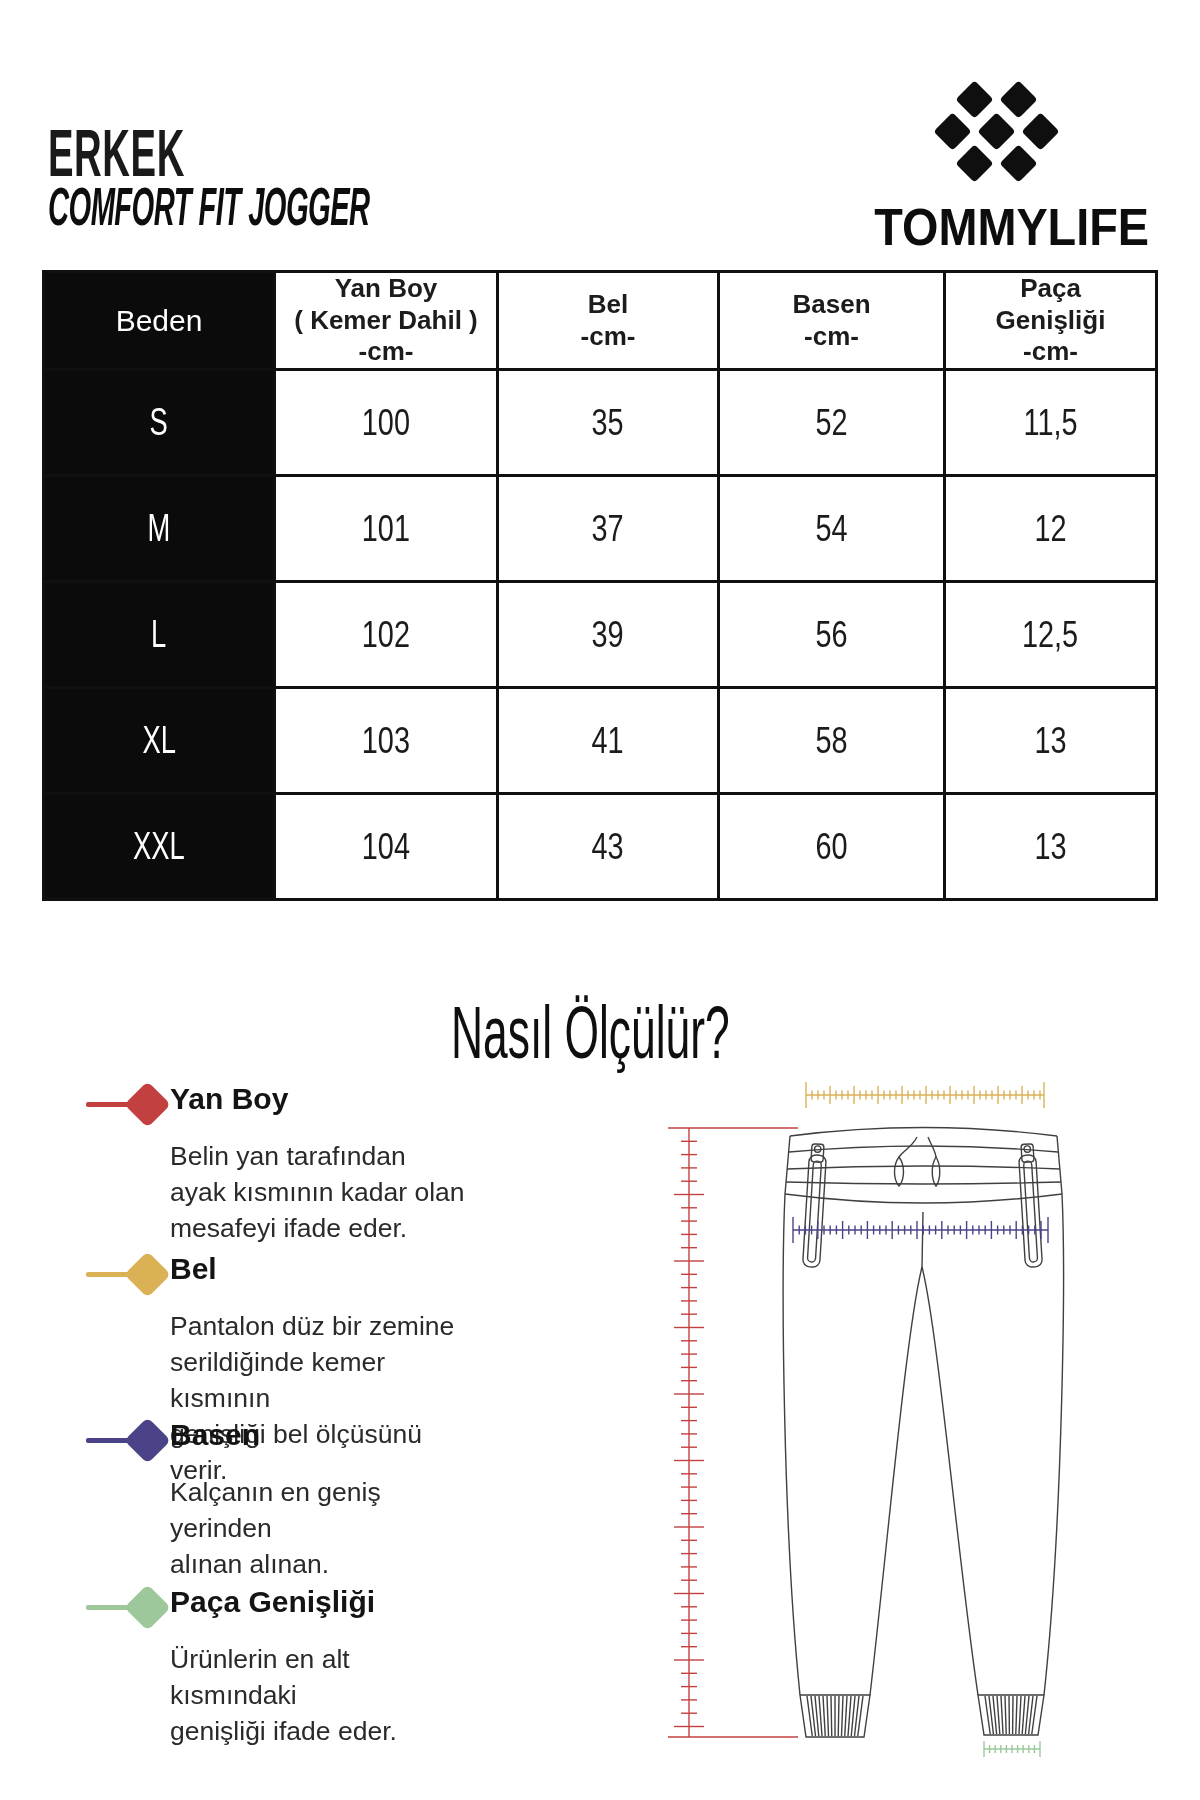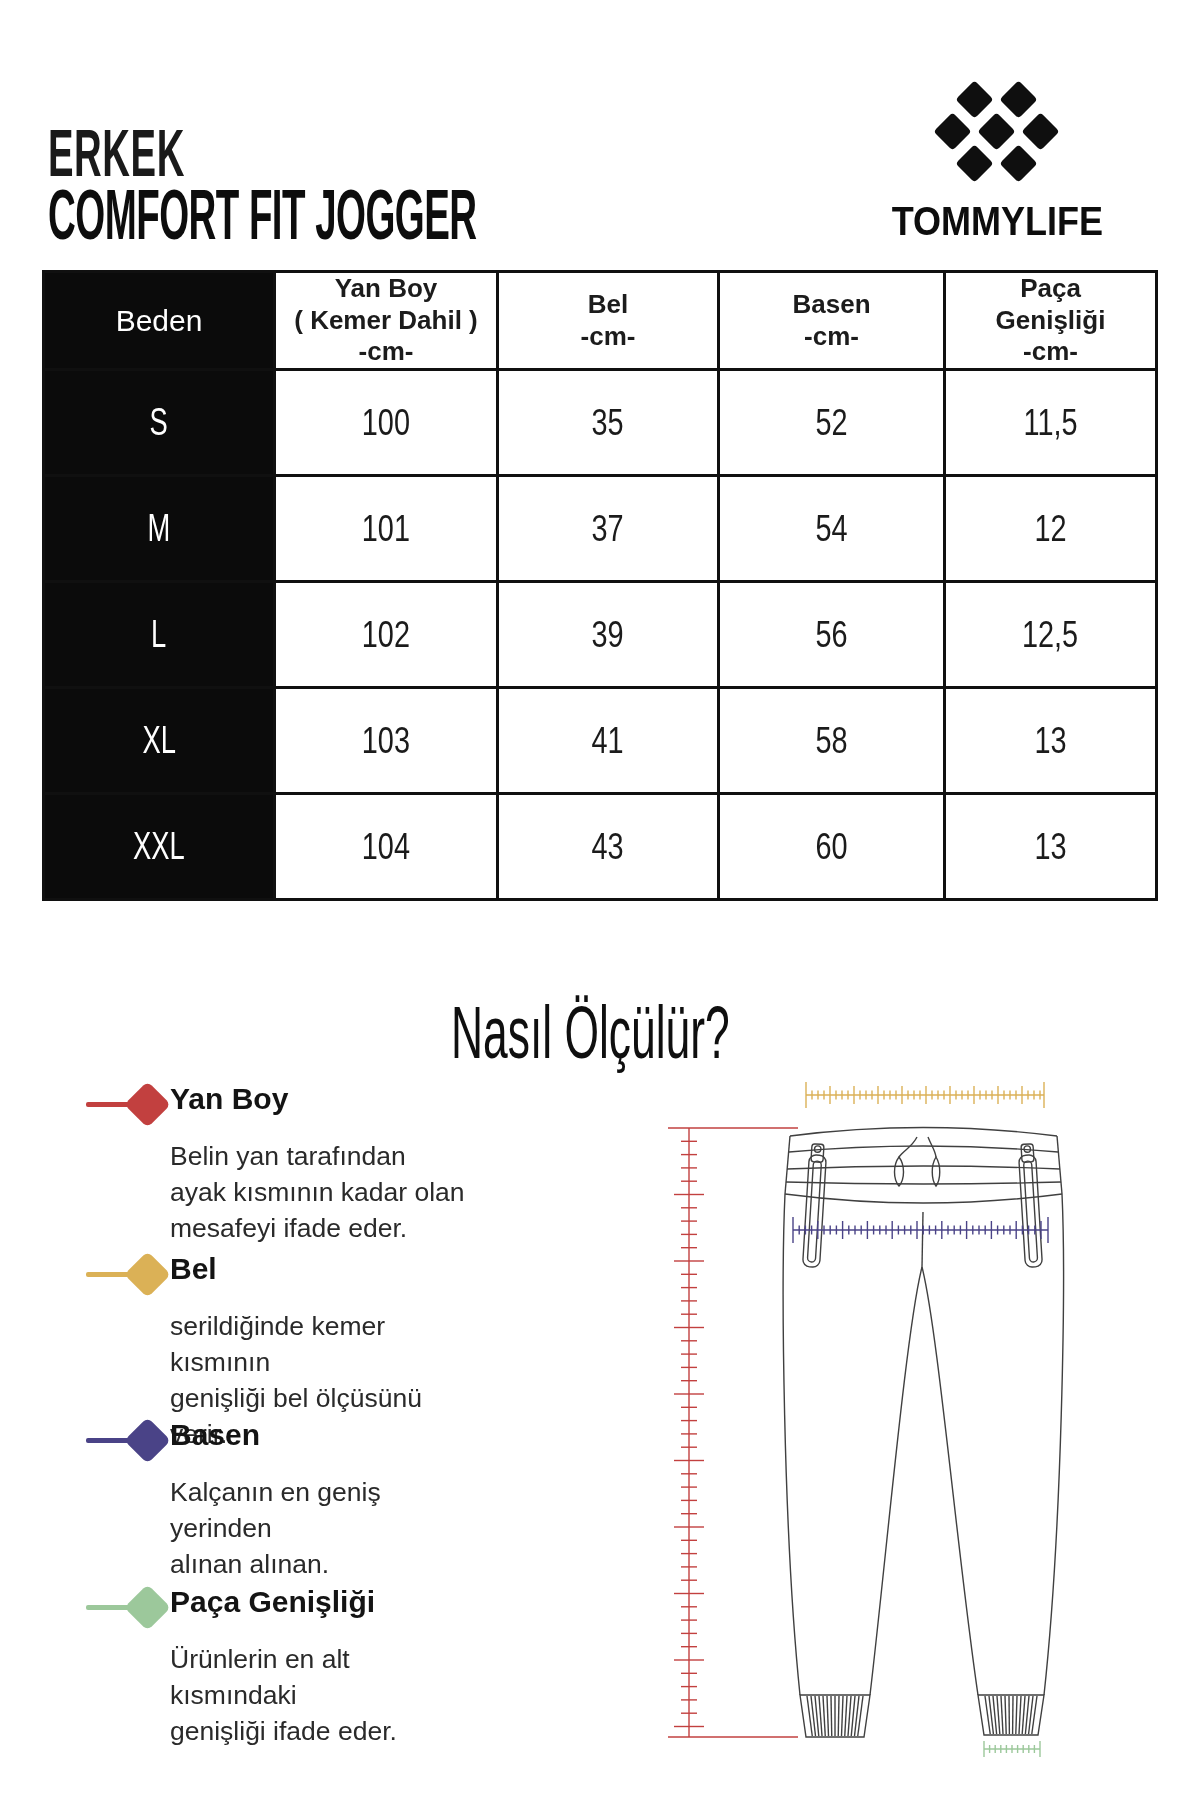--- a/index.html
+++ b/index.html
@@ -6,37 +6,37 @@
   .page{position:relative;width:1200px;height:1800px;background:#fff;margin:0 auto;
         font-family:"Liberation Sans",sans-serif;color:#111;overflow:hidden;}
 
   
   .cond{display:inline-block;white-space:nowrap;transform-origin:0 50%;}
 
   
   .category{position:absolute;left:48px;top:120px;font-size:66px;font-weight:700;
             line-height:1;letter-spacing:1px;color:#1a1a1a;}
   .category .cond{transform:scaleX(0.58);}
-  .product{position:absolute;left:48px;top:180px;font-size:70px;font-weight:bold;
-           line-height:1;letter-spacing:-1px;color:#0d0d0d;}
+  .product{position:absolute;left:48px;top:180px;font-size:53px;font-weight:bold;
+           line-height:1;letter-spacing:-1px;color:#0d0d0d;font-style:italic;}
   .product .cond{transform:scaleX(0.55);}
 
   .logo{position:absolute;left:830px;top:83px;width:334px;height:180px;}
   .logo-diamonds{position:absolute;left:100px;top:0;width:134px;height:100px;}
   .logo-diamonds span{position:absolute;width:27px;height:27px;background:#0f0f0f;
                       border-radius:4px;transform:rotate(45deg);}
   .logo-diamonds span:nth-child(1){left:31px;top:3px;}
   .logo-diamonds span:nth-child(2){left:75px;top:3px;}
   .logo-diamonds span:nth-child(3){left:9px;top:35px;}
   .logo-diamonds span:nth-child(4){left:53px;top:35px;}
   .logo-diamonds span:nth-child(5){left:97px;top:35px;}
   .logo-diamonds span:nth-child(6){left:31px;top:67px;}
   .logo-diamonds span:nth-child(7){left:75px;top:67px;}
-  .brand-name{position:absolute;left:0;top:118px;width:334px;text-align:center;
-              font-size:40px;font-weight:bold;line-height:1;color:#0d0d0d;}
+  .brand-name{position:absolute;left:0;top:118px;width:334px;text-align:right;
+              font-size:52px;font-weight:bold;line-height:1;color:#0d0d0d;}
   .brand-name .cond{transform-origin:50% 50%;transform:scaleX(0.9);}
 
   
   .size-table{position:absolute;left:42px;top:270px;border-collapse:collapse;}
   .size-table td,.size-table th{border:3px solid #101010;padding:0;text-align:center;
                                 vertical-align:middle;background:#fff;}
   .size-table col.c0{width:231px;}.size-table col.c1{width:223px;}
   .size-table col.c2{width:221px;}.size-table col.c3{width:226px;}
   .size-table col.c4{width:212px;}
   .size-table tr.head{height:88px;}
@@ -184,20 +184,21 @@
   </div>
 
   <div class="legend-item" style="top:1252px;">
     <div class="lg-marker">
       <div class="lg-line" style="background: rgb(219, 177, 86);"></div>
       <div class="lg-diamond" style="background: rgb(219, 177, 86);"></div>
     </div>
     <div class="lg-text">
       <div class="lg-title">Bel</div>
       <div class="lg-desc">
+        <div>Pantalon düz bir zemine</div>
         <div>serildiğinde kemer kısmının</div>
         <div>genişliği bel ölçüsünü verir.</div>
       </div>
     </div>
   </div>
 
   <div class="legend-item" style="top:1418px;">
     <div class="lg-marker">
       <div class="lg-line" style="background: rgb(74, 67, 135);"></div>
       <div class="lg-diamond" style="background: rgb(74, 67, 135);"></div>

